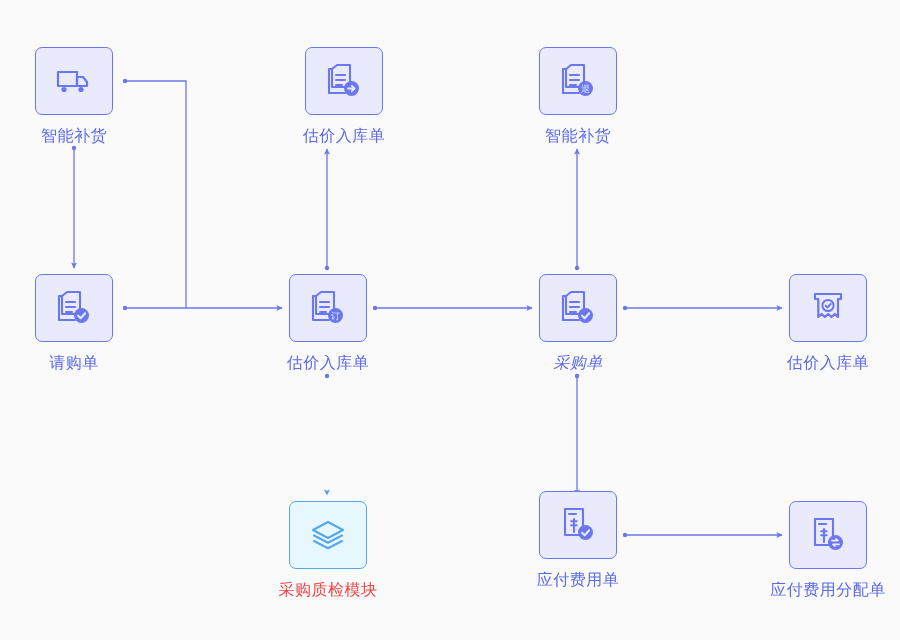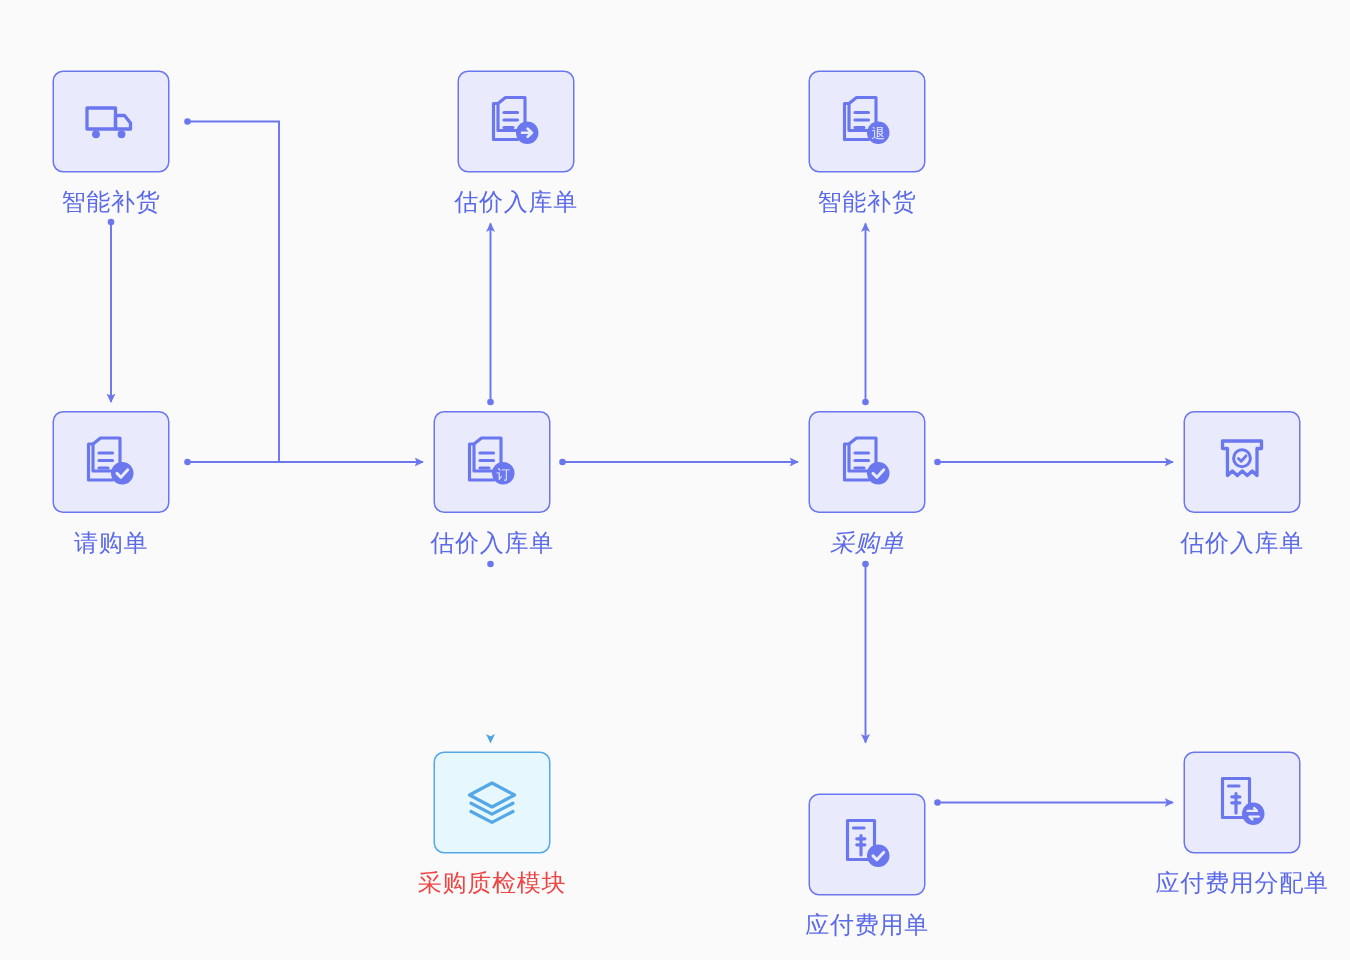--- a/index.html
+++ b/index.html
@@ -218,21 +218,21 @@
         <svg width="38" height="34" viewBox="0 0 38 34" fill="none" stroke="#55a8e8" stroke-width="2.1" stroke-linecap="round" stroke-linejoin="round">
           <path d="M19 4 L34 12 L19 20 L4 12 Z"></path>
           <path d="M5 17.5 L19 24.8 L33 17.5"></path>
           <path d="M5 23 L19 30.3 L33 23"></path>
         </svg>
       </span>
     </div>
     <div class="label">采购质检模块</div>
   </div>
 
-  <div class="node primary" style="left:538px;top:529px;justify-content:flex-end;">
+  <div class="node primary" style="left:538px;top:491px;justify-content:flex-end;">
     <div class="box">
       <span>
         <svg width="34" height="38" viewBox="0 0 34 38" fill="none" stroke="#6b77ee" stroke-width="2.1" stroke-linecap="round" stroke-linejoin="round">
           <path d="M4 3 h18 v26 h-18 z"></path>
           <path d="M8 8 h7"></path>
           <path d="M13 13 v13 M10.2 15.2 h5.4 M10.2 19.2 h5.4"></path>
           <circle cx="24.5" cy="26.5" r="7.5" fill="#6b77ee" stroke="none"></circle>
           <path d="M21 26.6 l2.6 2.6 l4.6 -5" stroke="#e9ebfc" stroke-width="2"></path>
         </svg>
       </span>

